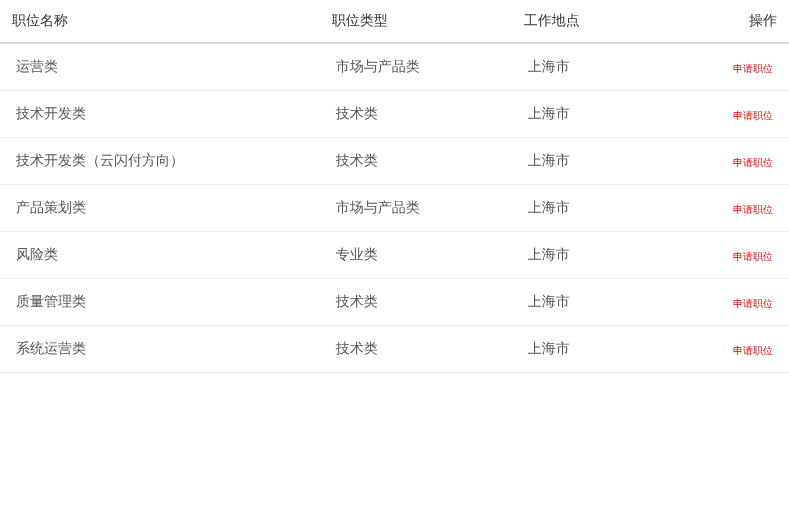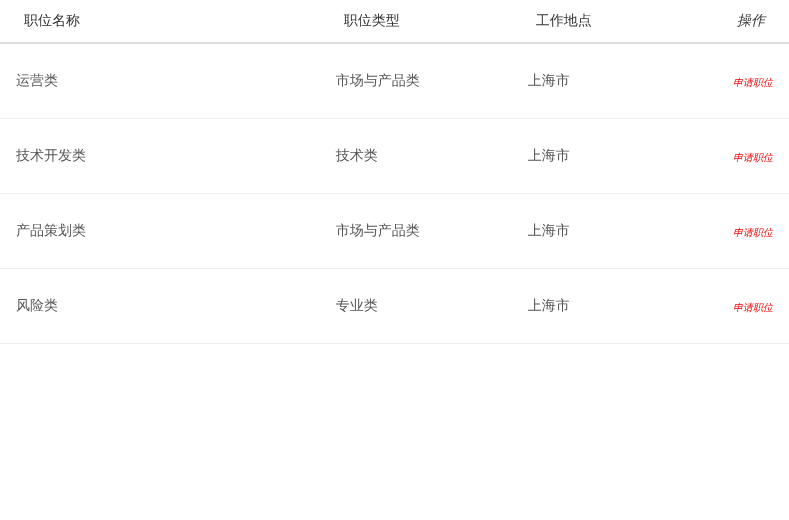--- a/index.html
+++ b/index.html
@@ -20,48 +20,47 @@
       padding: 0;
     }
     table {
       width: 100%;
       border-collapse: collapse;
     }
     thead tr {
       border-bottom: 2px solid #ddd;
     }
     thead th {
-      padding: 12px 24px;
+      padding: 12px 12px;
       text-align: left;
       font-weight: normal;
       color: #333;
       font-size: 14px;
     }
     tbody tr {
       border-bottom: 1px solid #eee;
     }
     tbody td {
-      padding: 28px 16px;
+      padding: 14px 16px;
       color: #555;
       font-size: 14px;
     }
     .col-name {
       width: 300px;
     }
     .col-type {
       width: 180px;
     }
     .col-location {
       width: 160px;
       margin-top: 28px;
     }
     .col-action {
       width: 100px;
       text-align: right;
-      font-style: italic;
     }
     .apply-link {
       color: #e00;
       text-decoration: none;
       cursor: pointer;
       font-size: 10px;
     }
     thead th.col-action {
       text-align: right;
     }
@@ -86,26 +85,44 @@
           <td class="col-location">上海市</td>
           <td class="col-action"><a class="apply-link" href="#">申请职位</a></td>
         </tr>
         <tr>
           <td class="col-name">技术开发类</td>
           <td class="col-type">技术类</td>
           <td class="col-location">上海市</td>
           <td class="col-action"><a class="apply-link" href="#">申请职位</a></td>
         </tr>
         <tr>
+          <td class="col-name">技术开发类（云闪付方向）</td>
+          <td class="col-type">技术类</td>
+          <td class="col-location">上海市</td>
+          <td class="col-action"><a class="apply-link" href="#">申请职位</a></td>
+        </tr>
+        <tr>
           <td class="col-name">产品策划类</td>
           <td class="col-type">市场与产品类</td>
           <td class="col-location">上海市</td>
           <td class="col-action"><a class="apply-link" href="#">申请职位</a></td>
         </tr>
         <tr>
           <td class="col-name">风险类</td>
           <td class="col-type">专业类</td>
           <td class="col-location">上海市</td>
           <td class="col-action"><a class="apply-link" href="#">申请职位</a></td>
         </tr>
+        <tr>
+          <td class="col-name">质量管理类</td>
+          <td class="col-type">技术类</td>
+          <td class="col-location">上海市</td>
+          <td class="col-action"><a class="apply-link" href="#">申请职位</a></td>
+        </tr>
+        <tr>
+          <td class="col-name">系统运营类</td>
+          <td class="col-type">技术类</td>
+          <td class="col-location">上海市</td>
+          <td class="col-action"><a class="apply-link" href="#">申请职位</a></td>
+        </tr>
       </tbody>
   </table>
 </div>
 
 </body></html>

